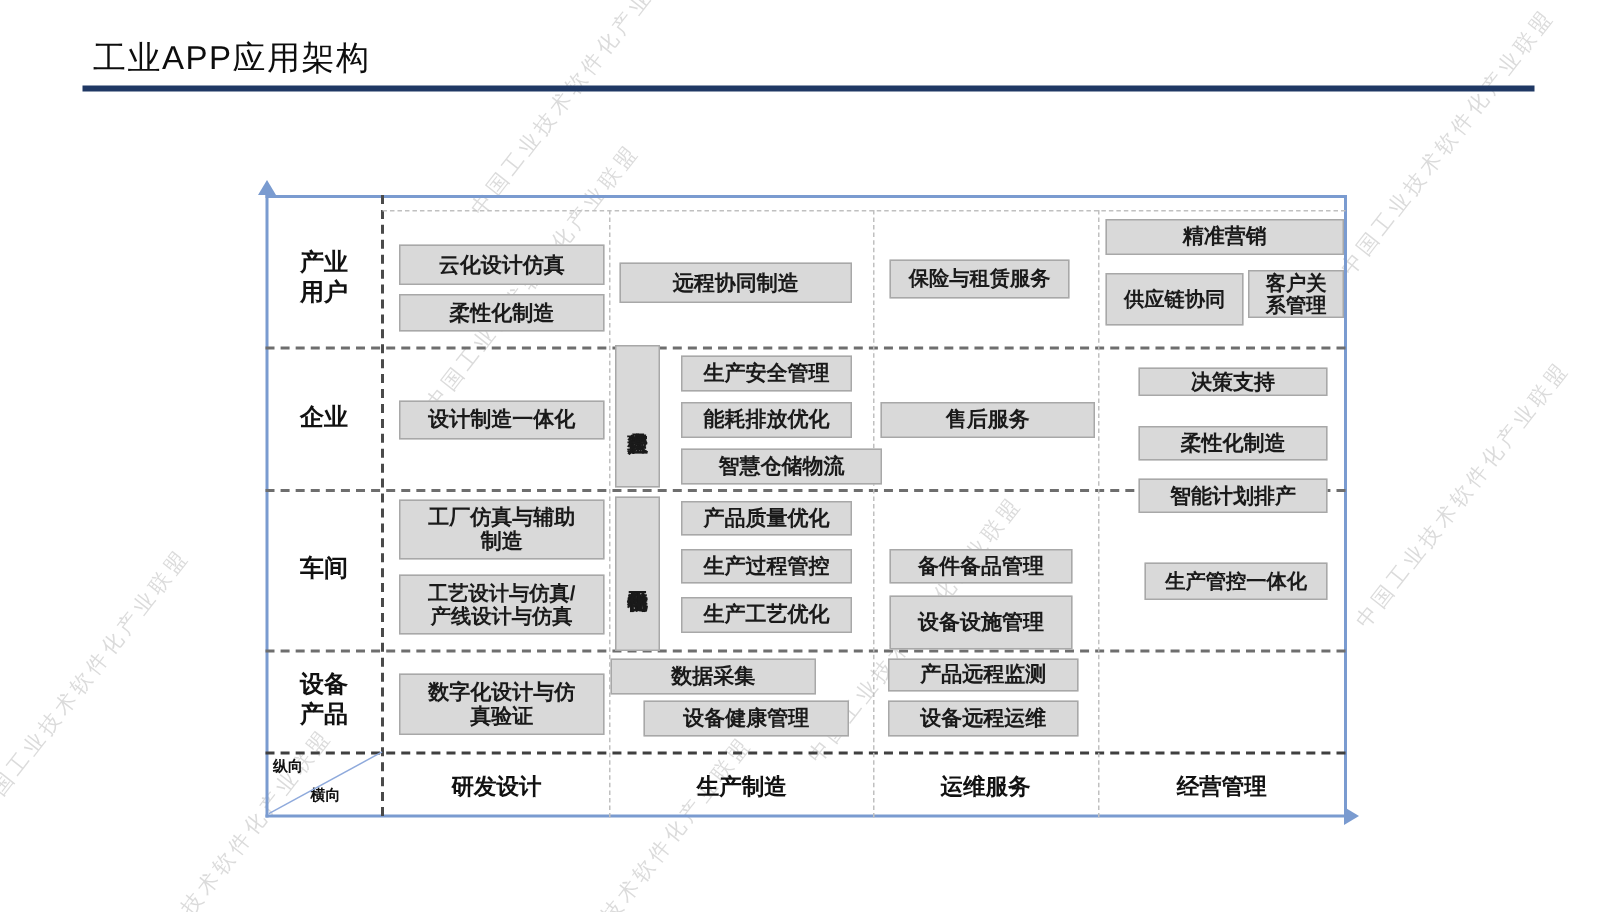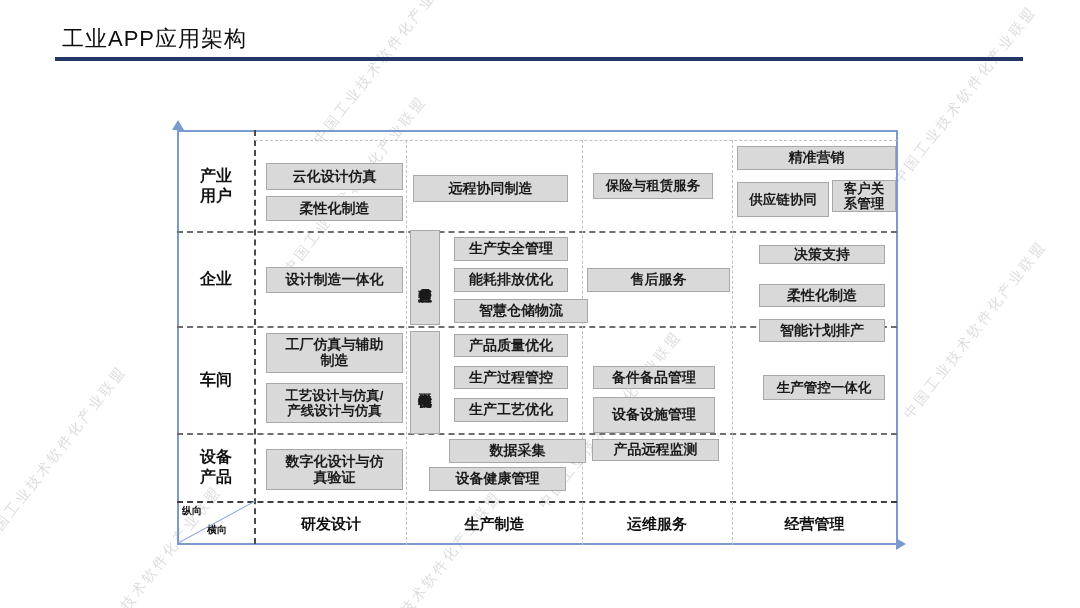--- a/index.html
+++ b/index.html
@@ -117,17 +117,18 @@
   <div class="box vbox sm" style="left:410px;top:331px;width:30px;height:103px">物料平衡优化</div>
   <div class="box" style="left:454px;top:334px;width:114px;height:23px">产品质量优化</div>
   <div class="box" style="left:454px;top:366px;width:114px;height:23px">生产过程管控</div>
   <div class="box" style="left:454px;top:398px;width:114px;height:24px">生产工艺优化</div>
   <div class="box" style="left:593px;top:366px;width:122px;height:23px">备件备品管理</div>
   <div class="box" style="left:593px;top:397px;width:122px;height:36px">设备设施管理</div>
   <div class="box sm" style="left:763px;top:375px;width:122px;height:25px">生产管控一体化</div>
 
   <div class="box" style="left:266px;top:449px;width:137px;height:41px">数字化设计与仿
 真验证</div>
-  <div class="box" style="left:449px;top:439px;width:137px;height:24px">数据采集</div>
+  <div class="box" style="left:407px;top:439px;width:137px;height:24px">数据采集</div>
   <div class="box" style="left:429px;top:467px;width:137px;height:24px">设备健康管理</div>
   <div class="box" style="left:592px;top:439px;width:127px;height:22px">产品远程监测</div>
+  <div class="box" style="left:592px;top:467px;width:127px;height:24px">设备远程运维</div>
 
 </div>
 
 </body></html>

